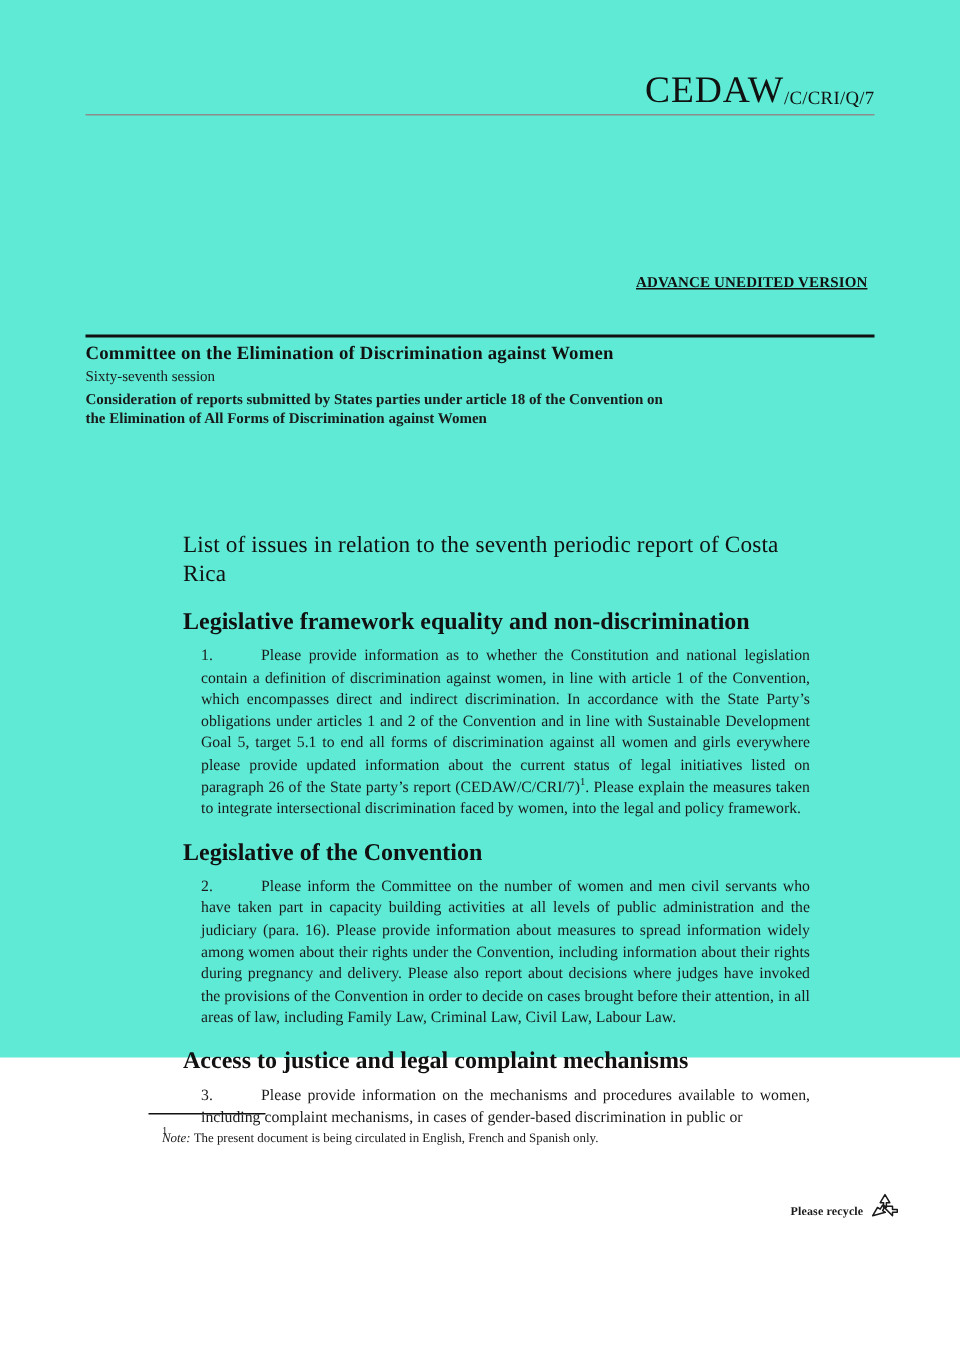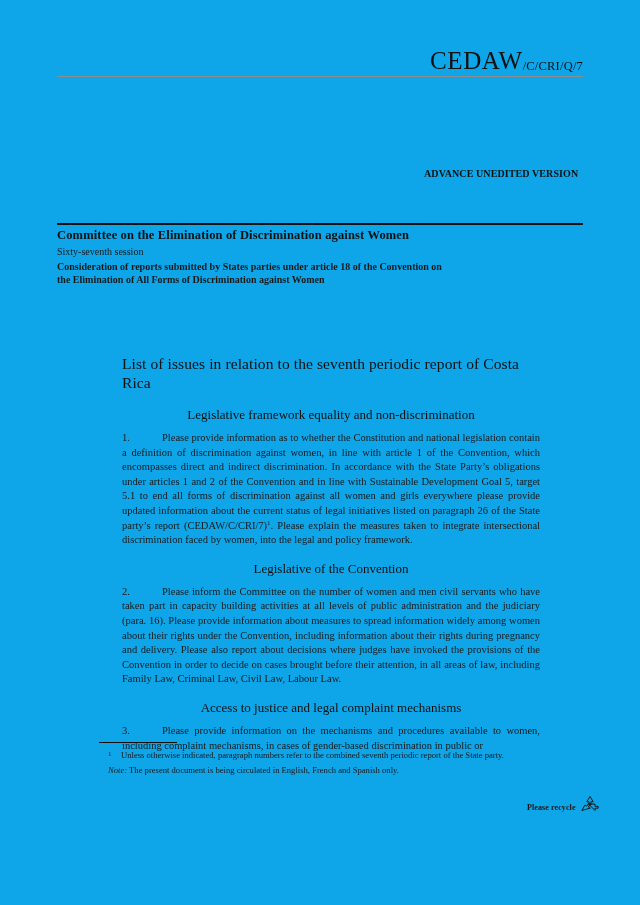--- a/index.html
+++ b/index.html
@@ -13,22 +13,22 @@
     position: relative;
     font-family: "Liberation Serif", "DejaVu Serif", serif;
     color: #1a1a1a;
     overflow: hidden;
   }
 
   .page {
     position: absolute;
     left: 0; top: 0;
     width: 640px;
-    height: 905px;
-    background: #0ea5e9;
+    height: 705px;
+    background: #5eead4;
   }
 
   
   .masthead {
     position: absolute;
     left: 57px;
     top: 48px;
     width: 526px;
   }
   .symbol-line {
@@ -64,24 +64,25 @@
     top: 88px;
     font-size: 10.5px;
     line-height: 14px;
     color: #1a1a1a;
   }
   .distr-block .gap { height: 10px; }
 
   .advance {
     position: absolute;
     left: 424px;
-    top: 168px;
+    top: 183px;
     font-size: 10px;
     font-weight: bold;
     letter-spacing: 0.1px;
+    text-decoration: underline;
     color: #111;
     white-space: nowrap;
   }
 
   
   .rule-mid {
     position: absolute;
     left: 57px;
     top: 223px;
     width: 526px;
@@ -131,32 +132,31 @@
   }
   .doc-title {
     font-size: 15.5px;
     font-weight: normal;
     line-height: 19px;
     letter-spacing: 0.1px;
     color: #111;
     margin: 0 0 16px 0;
   }
   .sec-head {
-    font-size: 13px;
-    font-weight: normal;
+    font-size: 16px;
+    font-weight: bold;
     line-height: 14px;
     margin: 0 0 9px 0;
     color: #111;
-    text-align: center;
   }
   .para {
     font-size: 10.5px;
     line-height: 14.6px;
     text-align: justify;
-    margin: 0 0 14px 0;
+    margin: 0 0 14px 12px;
     color: #1a1a1a;
   }
   .para .num {
     display: inline-block;
     width: 40px;
   }
   sup.fn {
     font-size: 7px;
     vertical-align: super;
     line-height: 0;
@@ -259,21 +259,21 @@
     <div class="sec-head">Access to justice and legal complaint mechanisms</div>
     <p class="para">
       <span class="num">3.</span><span>Please provide information on the mechanisms and procedures available to women, including complaint mechanisms, in cases of gender-based discrimination in public or</span>
     </p>
   </div>
 
   <div class="rule-foot"></div>
 
   <div class="footnote-block">
     <div class="footnote">
-      <span class="fnmark">1</span><span>Unless otherwise indicated, paragraph numbers refer to the combined seventh periodic report of the State party.</span>
+      <span class="fnmark">1</span>
     </div>
     <div class="note">
       <i>Note:</i><span> The present document is being circulated in English, French and Spanish only.</span>
     </div>
   </div>
 
   <div class="recycle">
     <span class="recycle-label">Please recycle</span>
     <span class="recycle-icon">
       <svg width="22" height="20" viewBox="0 0 48 44" aria-hidden="true">

